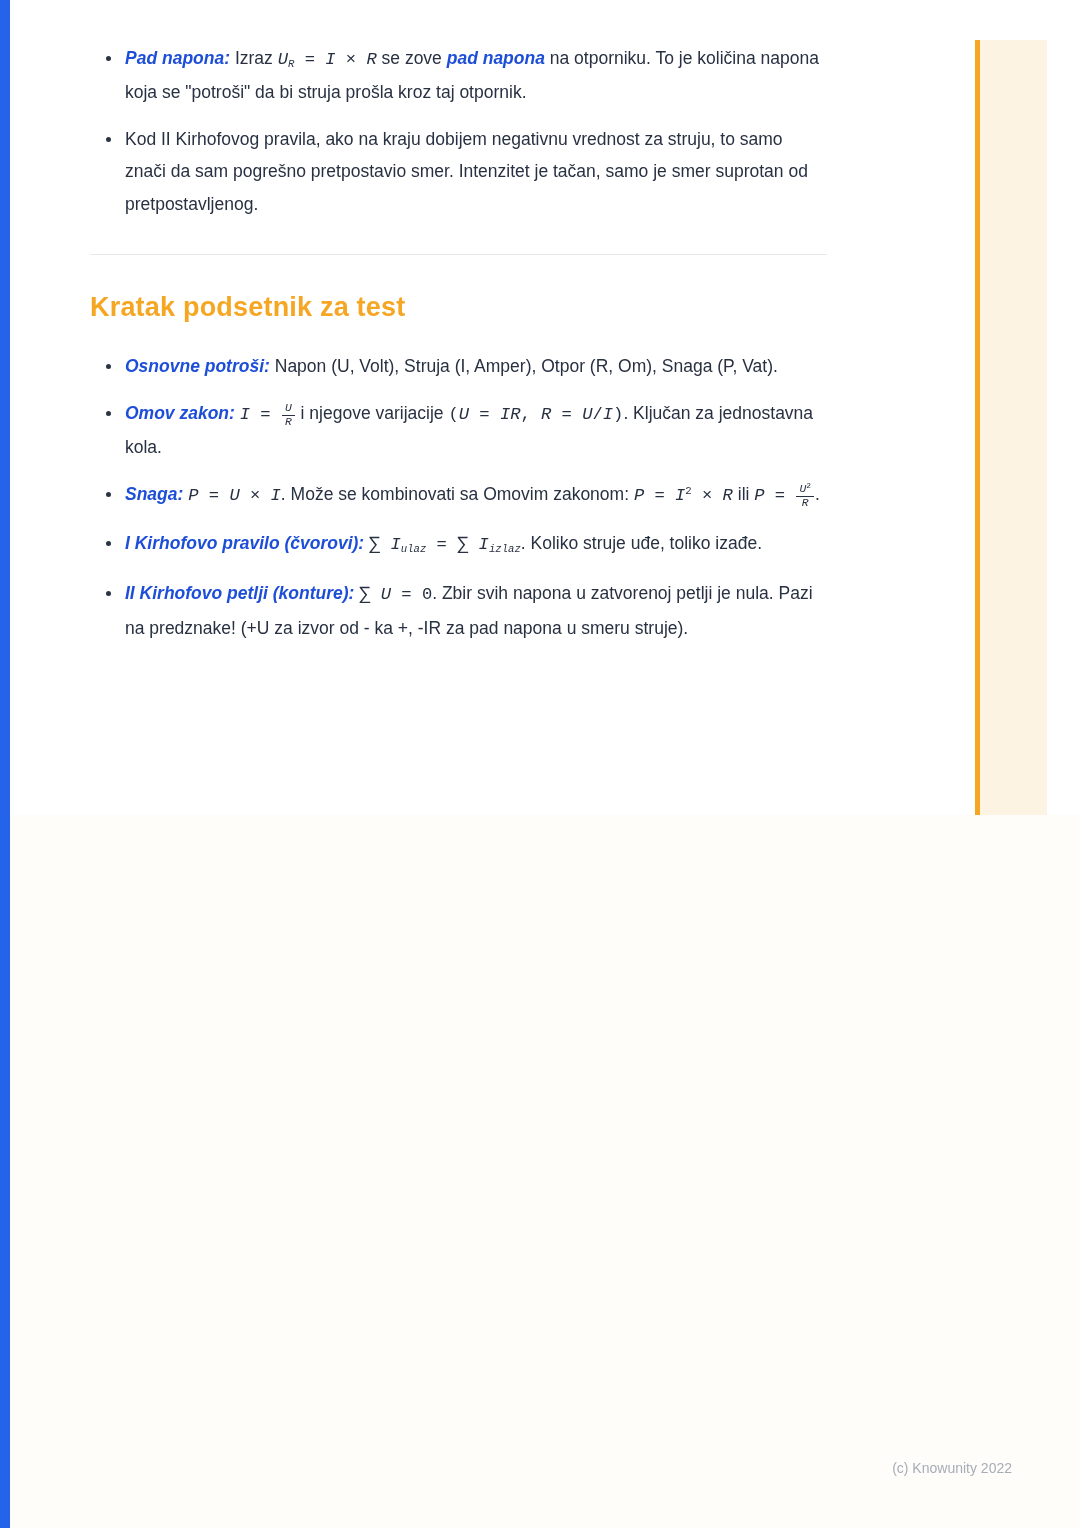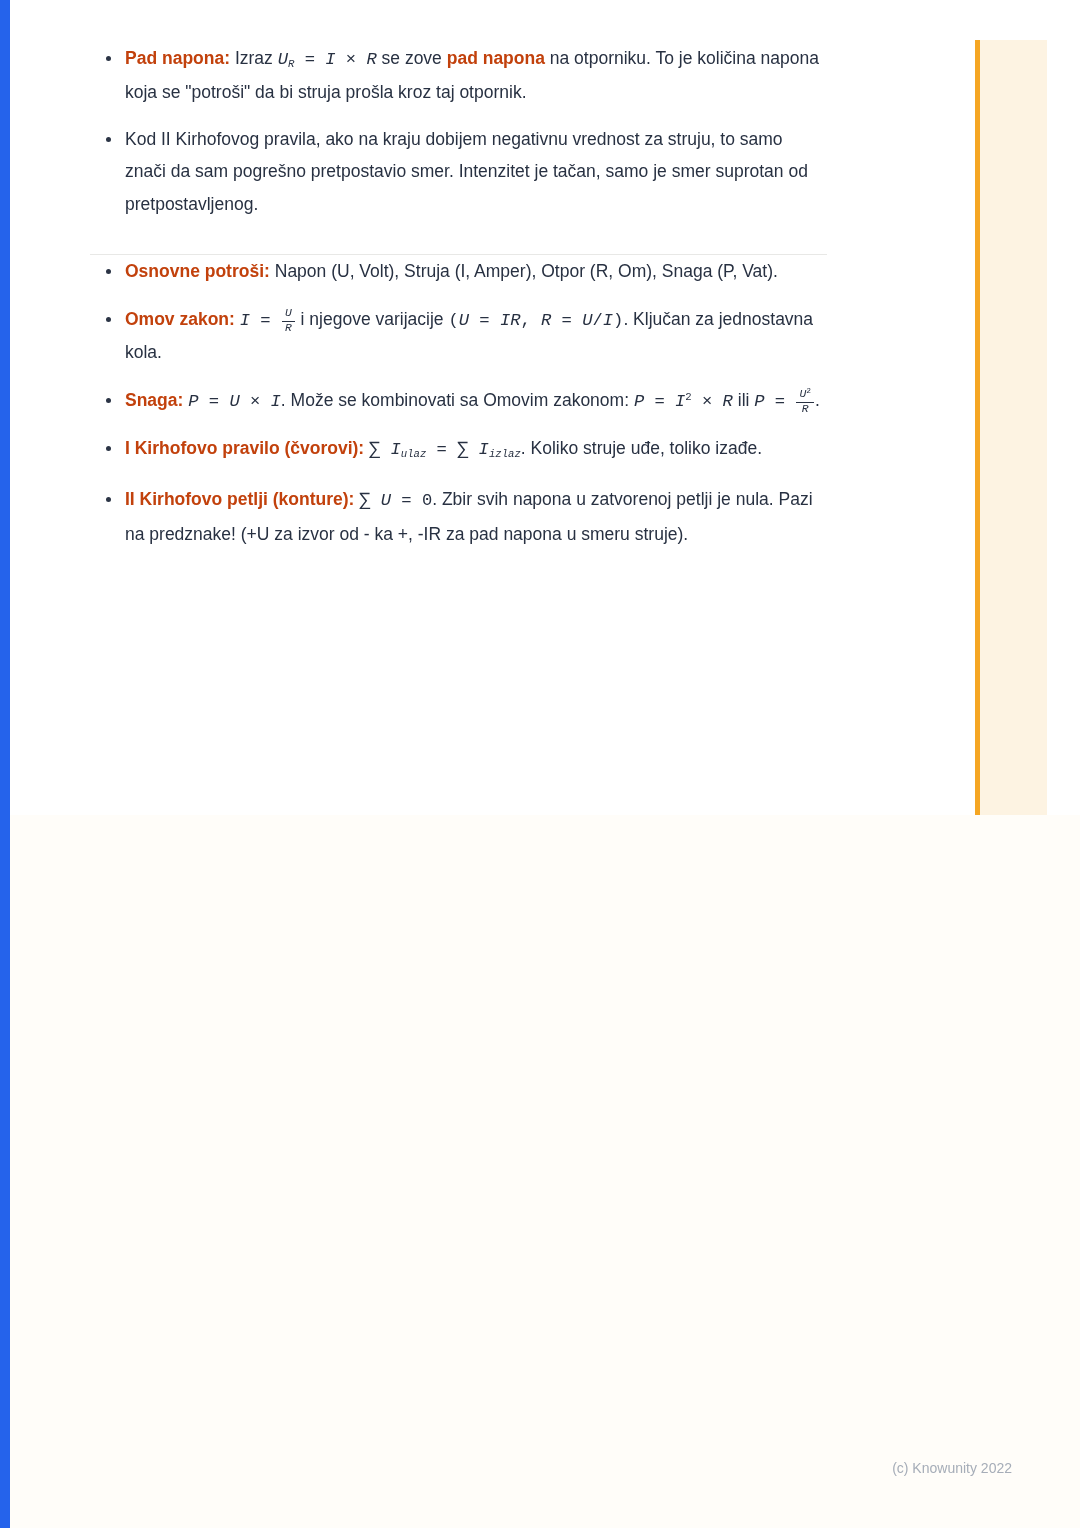--- a/index.html
+++ b/index.html
@@ -16,21 +16,21 @@
     background:#ffffff;
     font-family:"Liberation Sans",sans-serif;
   }
   .lower-bg{position:absolute;left:10px;top:815px;right:0;bottom:0;background:#fffdf9;}
   .left-stripe{position:absolute;left:0;top:0;width:10px;height:1528px;background:var(--accent-blue);}
   .right-band{position:absolute;left:975px;top:40px;width:67px;height:775px;background:var(--band-bg);border-left:5px solid var(--accent-orange);}
   .content{position:absolute;left:90px;top:42px;width:737px;color:var(--text);font-size:17.5px;line-height:1.85;}
   ul.bullets{margin:0;padding:0 0 0 33px;list-style:disc outside;}
   ul.bullets li{margin:0 0 15px 0;white-space:pre-wrap;padding-left:2px;}
   ul.bullets li::marker{color:#2b3445;font-size:0.95em;}
-  strong.seg-b{font-weight:700;color:#c2410c;}
+  strong.seg-b{font-weight:700;color:#1d4ed8;font-style:italic;}
   .divider{border:none;border-top:1px solid #e8e8e6;margin:34px 0 0 0;}
   .section-title{font-size:27px;line-height:1.2;font-weight:700;color:var(--accent-orange);margin:36px 0 26px 0;letter-spacing:0.2px;}
   .math{font-family:Liberation Mono, monospace;white-space:nowrap;font-size:0.98em;}
   .math .mi{font-style:italic;}
   .math .mo{font-style:normal;}
   .math .sum{font-style:normal;font-size:1.08em;}
   .math sub{font-size:0.62em;font-style:italic;line-height:0;vertical-align:-0.3em;}
   .math sup{font-size:0.62em;font-style:normal;line-height:0;vertical-align:0.55em;}
   .frac{display:inline-block;text-align:center;vertical-align:-0.55em;font-size:0.66em;line-height:1.2;margin:0 1px;}
   .frac .num{display:block;border-bottom:1px solid currentColor;padding:0 3px;}
@@ -44,20 +44,21 @@
 <div class="lower-bg"></div>
 <div class="left-stripe"></div>
 <div class="right-band"></div>
 
 <div class="content">
   <ul class="bullets" id="top-bullets">
       <li><strong class="seg-b">Pad napona:</strong><span class="seg-t"> Izraz </span><span class="math"><span class="mi">U<sub class="msub">R</sub></span><span class="mo"> = </span><span class="mi">I</span><span class="mo"> × </span><span class="mi">R</span></span><span class="seg-t"> se zove </span><strong class="seg-b">pad napona</strong><span class="seg-t"> na otporniku. To je količina napona koja se "potroši" da bi struja prošla kroz taj otpornik.</span></li>
       <li><span class="seg-t">Kod II Kirhofovog pravila, ako na kraju dobijem negativnu vrednost za struju, to samo znači da sam pogrešno pretpostavio smer. Intenzitet je tačan, samo je smer suprotan od pretpostavljenog.</span></li>
     </ul>
   <hr class="divider">
+  <h2 class="section-title">Kratak podsetnik za test</h2>
   <ul class="bullets" id="section-bullets">
       <li><strong class="seg-b">Osnovne potroši:</strong><span class="seg-t"> Napon (U, Volt), Struja (I, Amper), Otpor (R, Om), Snaga (P, Vat).</span></li>
       <li><strong class="seg-b">Omov zakon:</strong><span class="seg-t"> </span><span class="math"><span class="mi">I</span><span class="mo"> = </span><span class="frac"><span class="num"><span class="mi">U</span></span><span class="den"><span class="mi">R</span></span></span></span><span class="seg-t"> i njegove varijacije </span><span class="math"><span class="mo">(</span><span class="mi">U</span><span class="mo"> = </span><span class="mi">IR</span><span class="mo">, </span><span class="mi">R</span><span class="mo"> = </span><span class="mi">U</span><span class="mo">/</span><span class="mi">I</span><span class="mo">)</span></span><span class="seg-t">. Ključan za jednostavna kola.</span></li>
       <li><strong class="seg-b">Snaga:</strong><span class="seg-t"> </span><span class="math"><span class="mi">P</span><span class="mo"> = </span><span class="mi">U</span><span class="mo"> × </span><span class="mi">I</span></span><span class="seg-t">. Može se kombinovati sa Omovim zakonom: </span><span class="math"><span class="mi">P</span><span class="mo"> = </span><span class="mi">I<sup class="msup">2</sup></span><span class="mo"> × </span><span class="mi">R</span></span><span class="seg-t"> ili </span><span class="math"><span class="mi">P</span><span class="mo"> = </span><span class="frac"><span class="num"><span class="mi">U<sup class="msup">2</sup></span></span><span class="den"><span class="mi">R</span></span></span></span><span class="seg-t">.</span></li>
       <li><strong class="seg-b">I Kirhofovo pravilo (čvorovi):</strong><span class="seg-t"> </span><span class="math"><span class="sum">∑</span><span class="mo"> </span><span class="mi">I<sub class="msub">ulaz</sub></span><span class="mo"> = </span><span class="sum">∑</span><span class="mo"> </span><span class="mi">I<sub class="msub">izlaz</sub></span></span><span class="seg-t">. Koliko struje uđe, toliko izađe.</span></li>
       <li><strong class="seg-b">II Kirhofovo petlji (konture):</strong><span class="seg-t"> </span><span class="math"><span class="sum">∑</span><span class="mo"> </span><span class="mi">U</span><span class="mo"> = 0</span></span><span class="seg-t">. Zbir svih napona u zatvorenoj petlji je nula. Pazi na predznake! (+U za izvor od - ka +, -IR za pad napona u smeru struje).</span></li>
     </ul>
 </div>
 
 <div class="footer">(c) Knowunity 2022</div>

